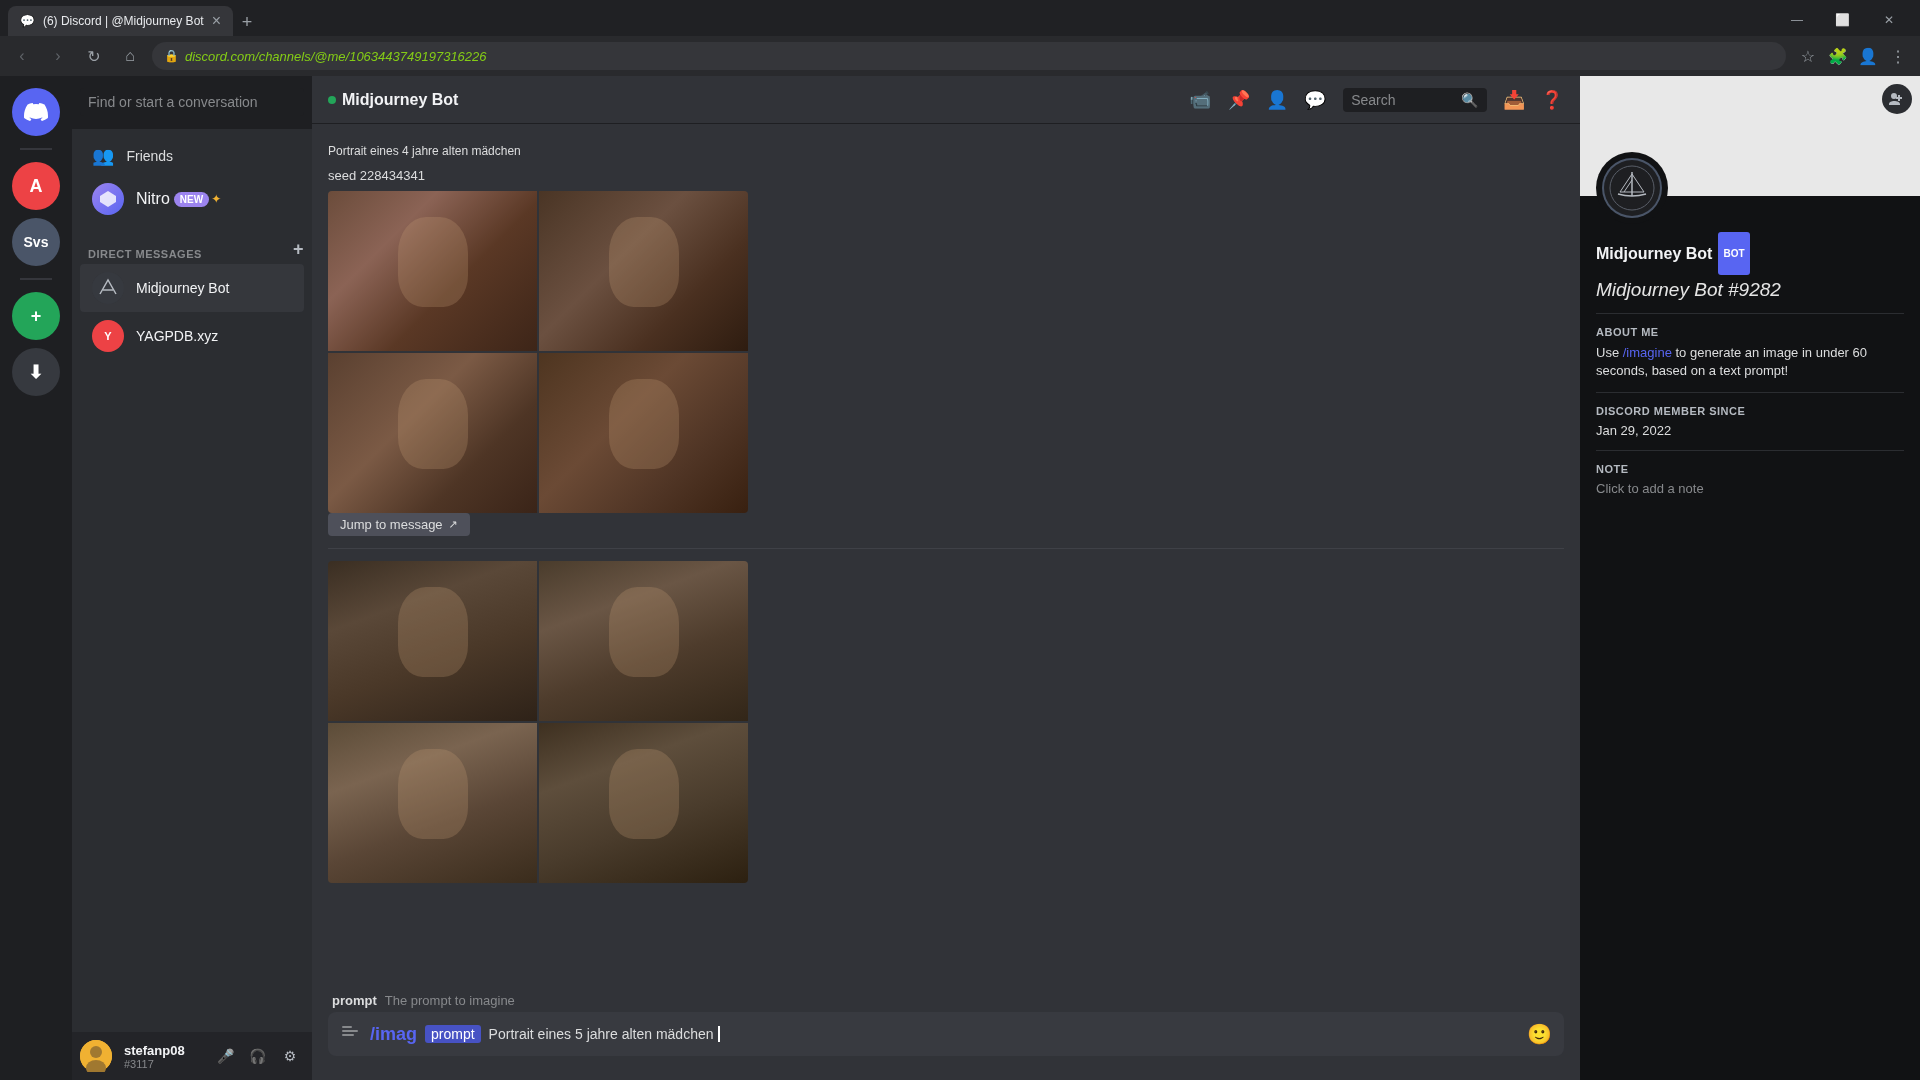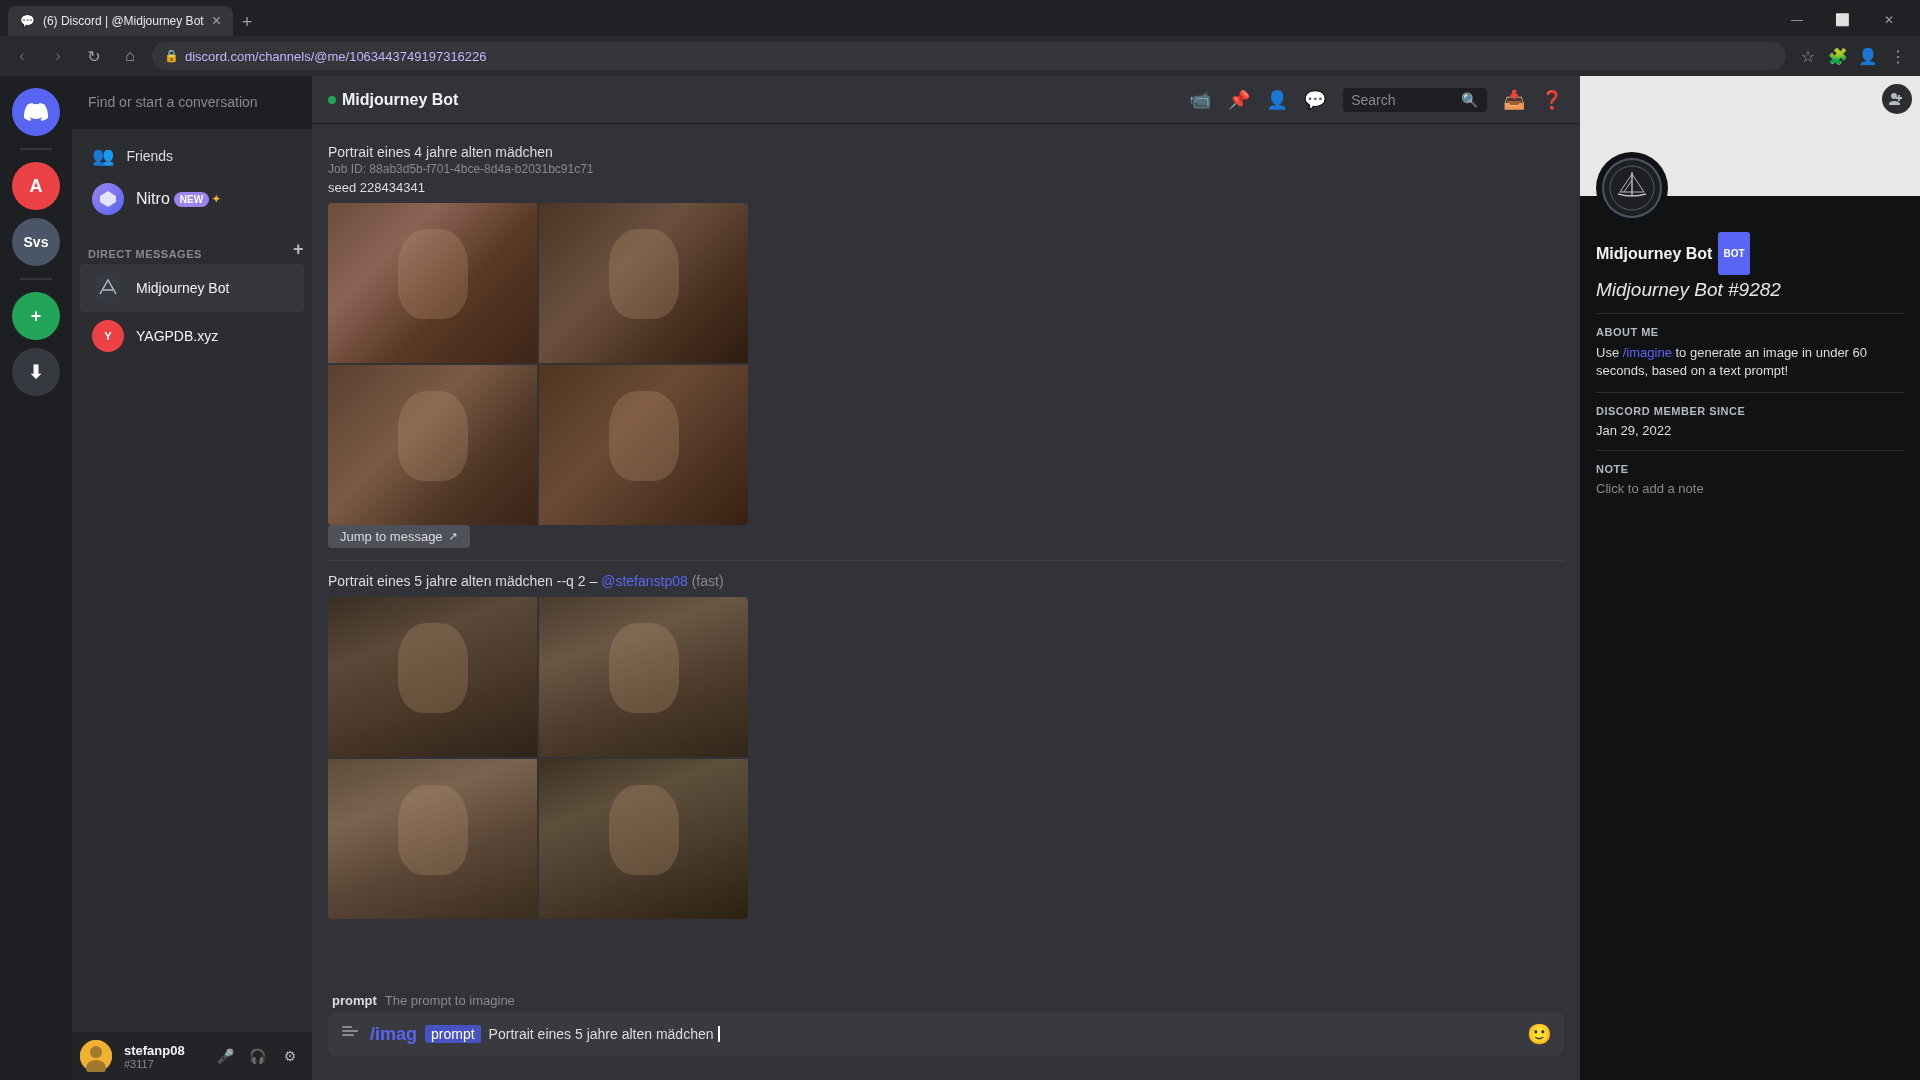--- a/index.html
+++ b/index.html
@@ -122,21 +122,21 @@
       flex: 1;
       overflow-y: auto;
       padding: 16px 0;
       display: flex;
       flex-direction: column;
       gap: 0;
     }
 
     .message-group { padding: 4px 16px 4px 16px; position: relative; }
 
-    .message-title { font-size: 14px; color: #dcddde; font-weight: 500; margin-bottom: 2px; }
+    .message-title { font-size: 12px; color: #dcddde; font-weight: 500; margin-bottom: 10px; }
     .message-meta { font-size: 12px; color: #87898c; margin-bottom: 4px; }
     .message-meta span { color: #87898c; }
     .seed-text { font-size: 13px; color: #dcddde; margin-bottom: 8px; }
 
     .image-grid-2x2 {
       display: grid; grid-template-columns: 1fr 1fr; gap: 2px;
       width: 420px; border-radius: 4px; overflow: hidden;
     }
     .img-placeholder {
       background: #4a4040; height: 160px;
@@ -268,21 +268,21 @@
       height: 40px; background: #292a2d; display: flex; align-items: center; padding: 0 8px; gap: 8px;
     }
     .nav-btn { width: 28px; height: 28px; display: flex; align-items: center; justify-content: center; border-radius: 50%; cursor: pointer; color: #9aa0a6; font-size: 16px; }
     .nav-btn.disabled { color: #5f6368; cursor: default; }
     .address-bar {
       flex: 1; height: 28px; background: #35363a; border-radius: 14px;
       display: flex; align-items: center; padding: 0 12px; gap: 6px;
       font-size: 13px; color: #e8eaed;
     }
     .address-lock { color: #9aa0a6; font-size: 12px; }
-    .address-text { color: #c4b5fd; }
+    .address-text { color: #84cc16; font-style: italic; }
     .nav-right-icons { display: flex; gap: 2px; }
     .nav-right-icon { width: 28px; height: 28px; display: flex; align-items: center; justify-content: center; border-radius: 50%; cursor: pointer; color: #9aa0a6; font-size: 16px; }
 
     .app-container {
       position: fixed; top: 76px; left: 0; right: 0; bottom: 0;
       display: flex;
     }
 
     .message-divider { height: 1px; background: #3f4147; margin: 8px 16px; }
   </style>
@@ -426,24 +426,20 @@
         </div>
         <span class="top-icon">📥</span>
         <span class="top-icon">❓</span>
       </div>
     </div>
 
     <div class="chat-area">
 
       <div class="message-group">
         <div class="message-title">Portrait eines 4 jahre alten mädchen</div>
-        <div class="message-meta">
-          <span>Job ID: </span>
-          <span>88ab3d5b-f701-4bce-8d4a-b2031bc91c71</span>
-        </div>
         <div class="seed-text">
           seed <span>228434341</span>
         </div>
 
         
         <div class="image-grid-2x2">
           <div class="img-placeholder img-p1">
             <div class="face-sketch"></div>
           </div>
           <div class="img-placeholder img-p2">
@@ -459,26 +455,20 @@
 
         <button class="jump-btn">
           <span>Jump to message</span>
           <span style="font-size:11px;">↗</span>
         </button>
       </div>
 
       <div class="message-divider"></div>
 
       <div class="message-group">
-        <div class="message-prompt">
-          <span>Portrait eines 5 jahre alten mädchen --q 2</span>
-          <span> – </span>
-          <span class="prompt-user">@stefanstp08</span>
-          <span class="prompt-fast">(fast)</span>
-        </div>
 
         <div class="image-grid-2x2">
           <div class="img-placeholder img-p5">
             <div class="face-sketch"></div>
           </div>
           <div class="img-placeholder img-p6">
             <div class="face-sketch"></div>
           </div>
           <div class="img-placeholder img-p7">
             <div class="face-sketch"></div>

